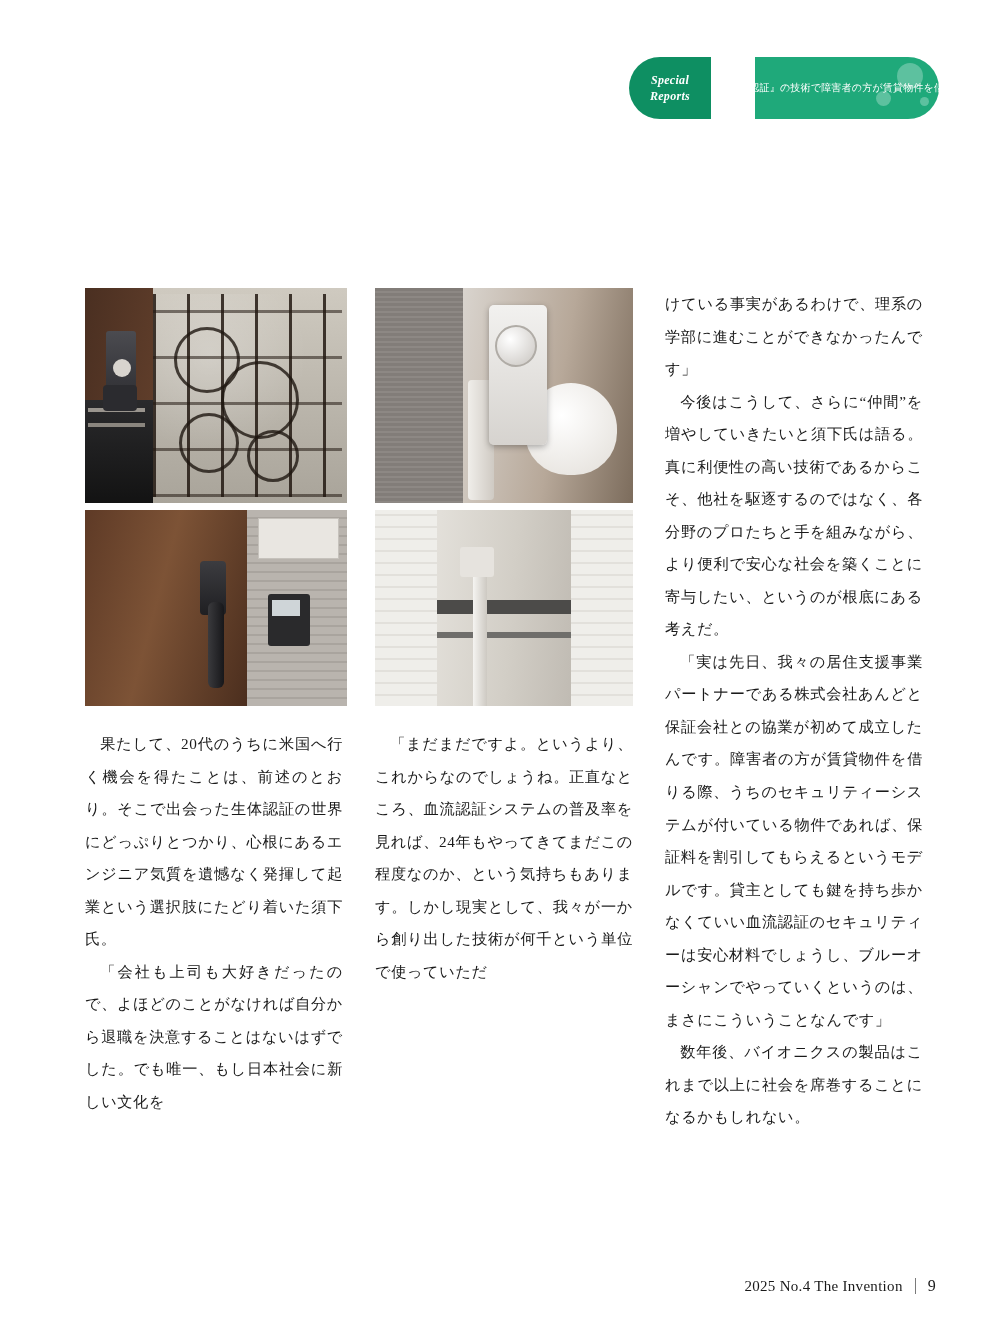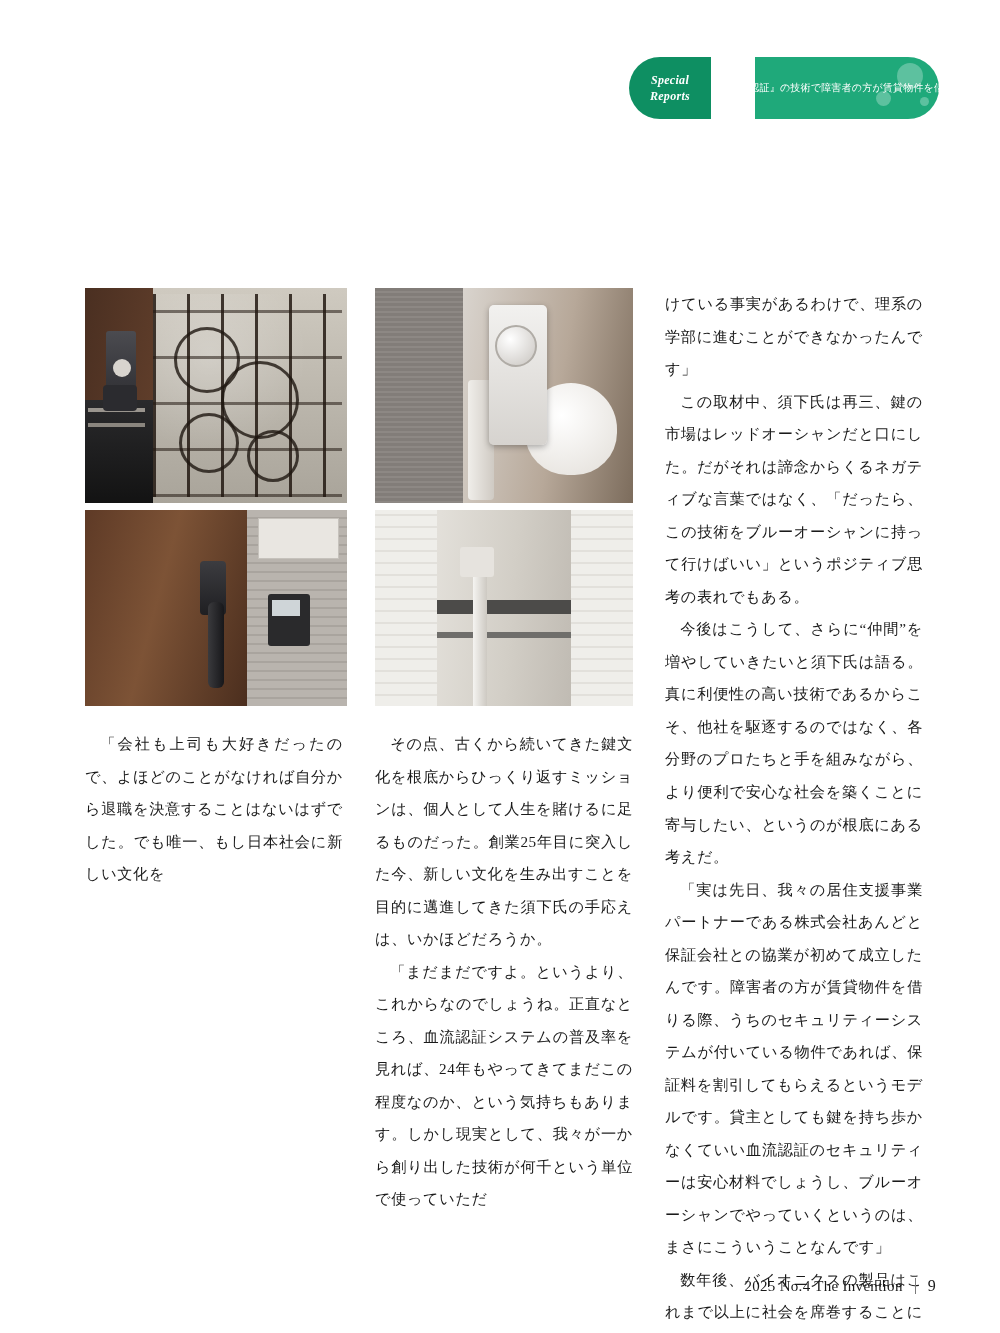--- a/index.html
+++ b/index.html
@@ -249,31 +249,30 @@
     <div class="p4-stripe2"></div>
     <div class="p4-handle"></div>
     <div class="p4-knob"></div>
   </div>
 
 </div>
 
 <div class="columns">
 
   <div class="col c1">
+    <p class="indent">果たして、20代のうちに米国へ行く機会を得たことは、前述のとおり。そこで出会った生体認証の世界にどっぷりとつかり、心根にあるエンジニア気質を遺憾なく発揮して起業という選択肢にたどり着いた須下氏。</p>
     <p class="indent">「会社も上司も大好きだったので、よほどのことがなければ自分から退職を決意することはないはずでした。でも唯一、もし日本社会に新しい文化を</p>
   </div>
 
   <div class="col c2">
-    <p class="indent">その点、古くから続いてきた鍵文化を根底からひっくり返すミッションは、個人として人生を賭けるに足るものだった。創業25年目に突入した今、新しい文化を生み出すことを目的に邁進してきた須下氏の手応えは、いかほどだろうか。</p>
     <p class="indent">「まだまだですよ。というより、これからなのでしょうね。正直なところ、血流認証システムの普及率を見れば、24年もやってきてまだこの程度なのか、という気持ちもあります。しかし現実として、我々が一から創り出した技術が何千という単位で使っていただ</p>
   </div>
 
   <div class="col c3">
     <p>けている事実があるわけで、理系の学部に進むことができなかったんです」</p>
-    <p class="indent">この取材中、須下氏は再三、鍵の市場はレッドオーシャンだと口にした。だがそれは諦念からくるネガティブな言葉ではなく、「だったら、この技術をブルーオーシャンに持って行けばいい」というポジティブ思考の表れでもある。</p>
     <p class="indent">今後はこうして、さらに“仲間”を増やしていきたいと須下氏は語る。真に利便性の高い技術であるからこそ、他社を駆逐するのではなく、各分野のプロたちと手を組みながら、より便利で安心な社会を築くことに寄与したい、というのが根底にある考えだ。</p>
     <p class="indent">「実は先日、我々の居住支援事業パートナーである株式会社あんどと保証会社との協業が初めて成立したんです。障害者の方が賃貸物件を借りる際、うちのセキュリティーシステムが付いている物件であれば、保証料を割引してもらえるというモデルです。貸主としても鍵を持ち歩かなくていい血流認証のセキュリティーは安心材料でしょうし、ブルーオーシャンでやっていくというのは、まさにこういうことなんです」</p>
     <p class="indent">数年後、バイオニクスの製品はこれまで以上に社会を席巻することになるかもしれない。</p>
 
   </div>
 
 </div>
 
 <div class="footer">
   <span class="issue">2025 No.4  The Invention</span>

